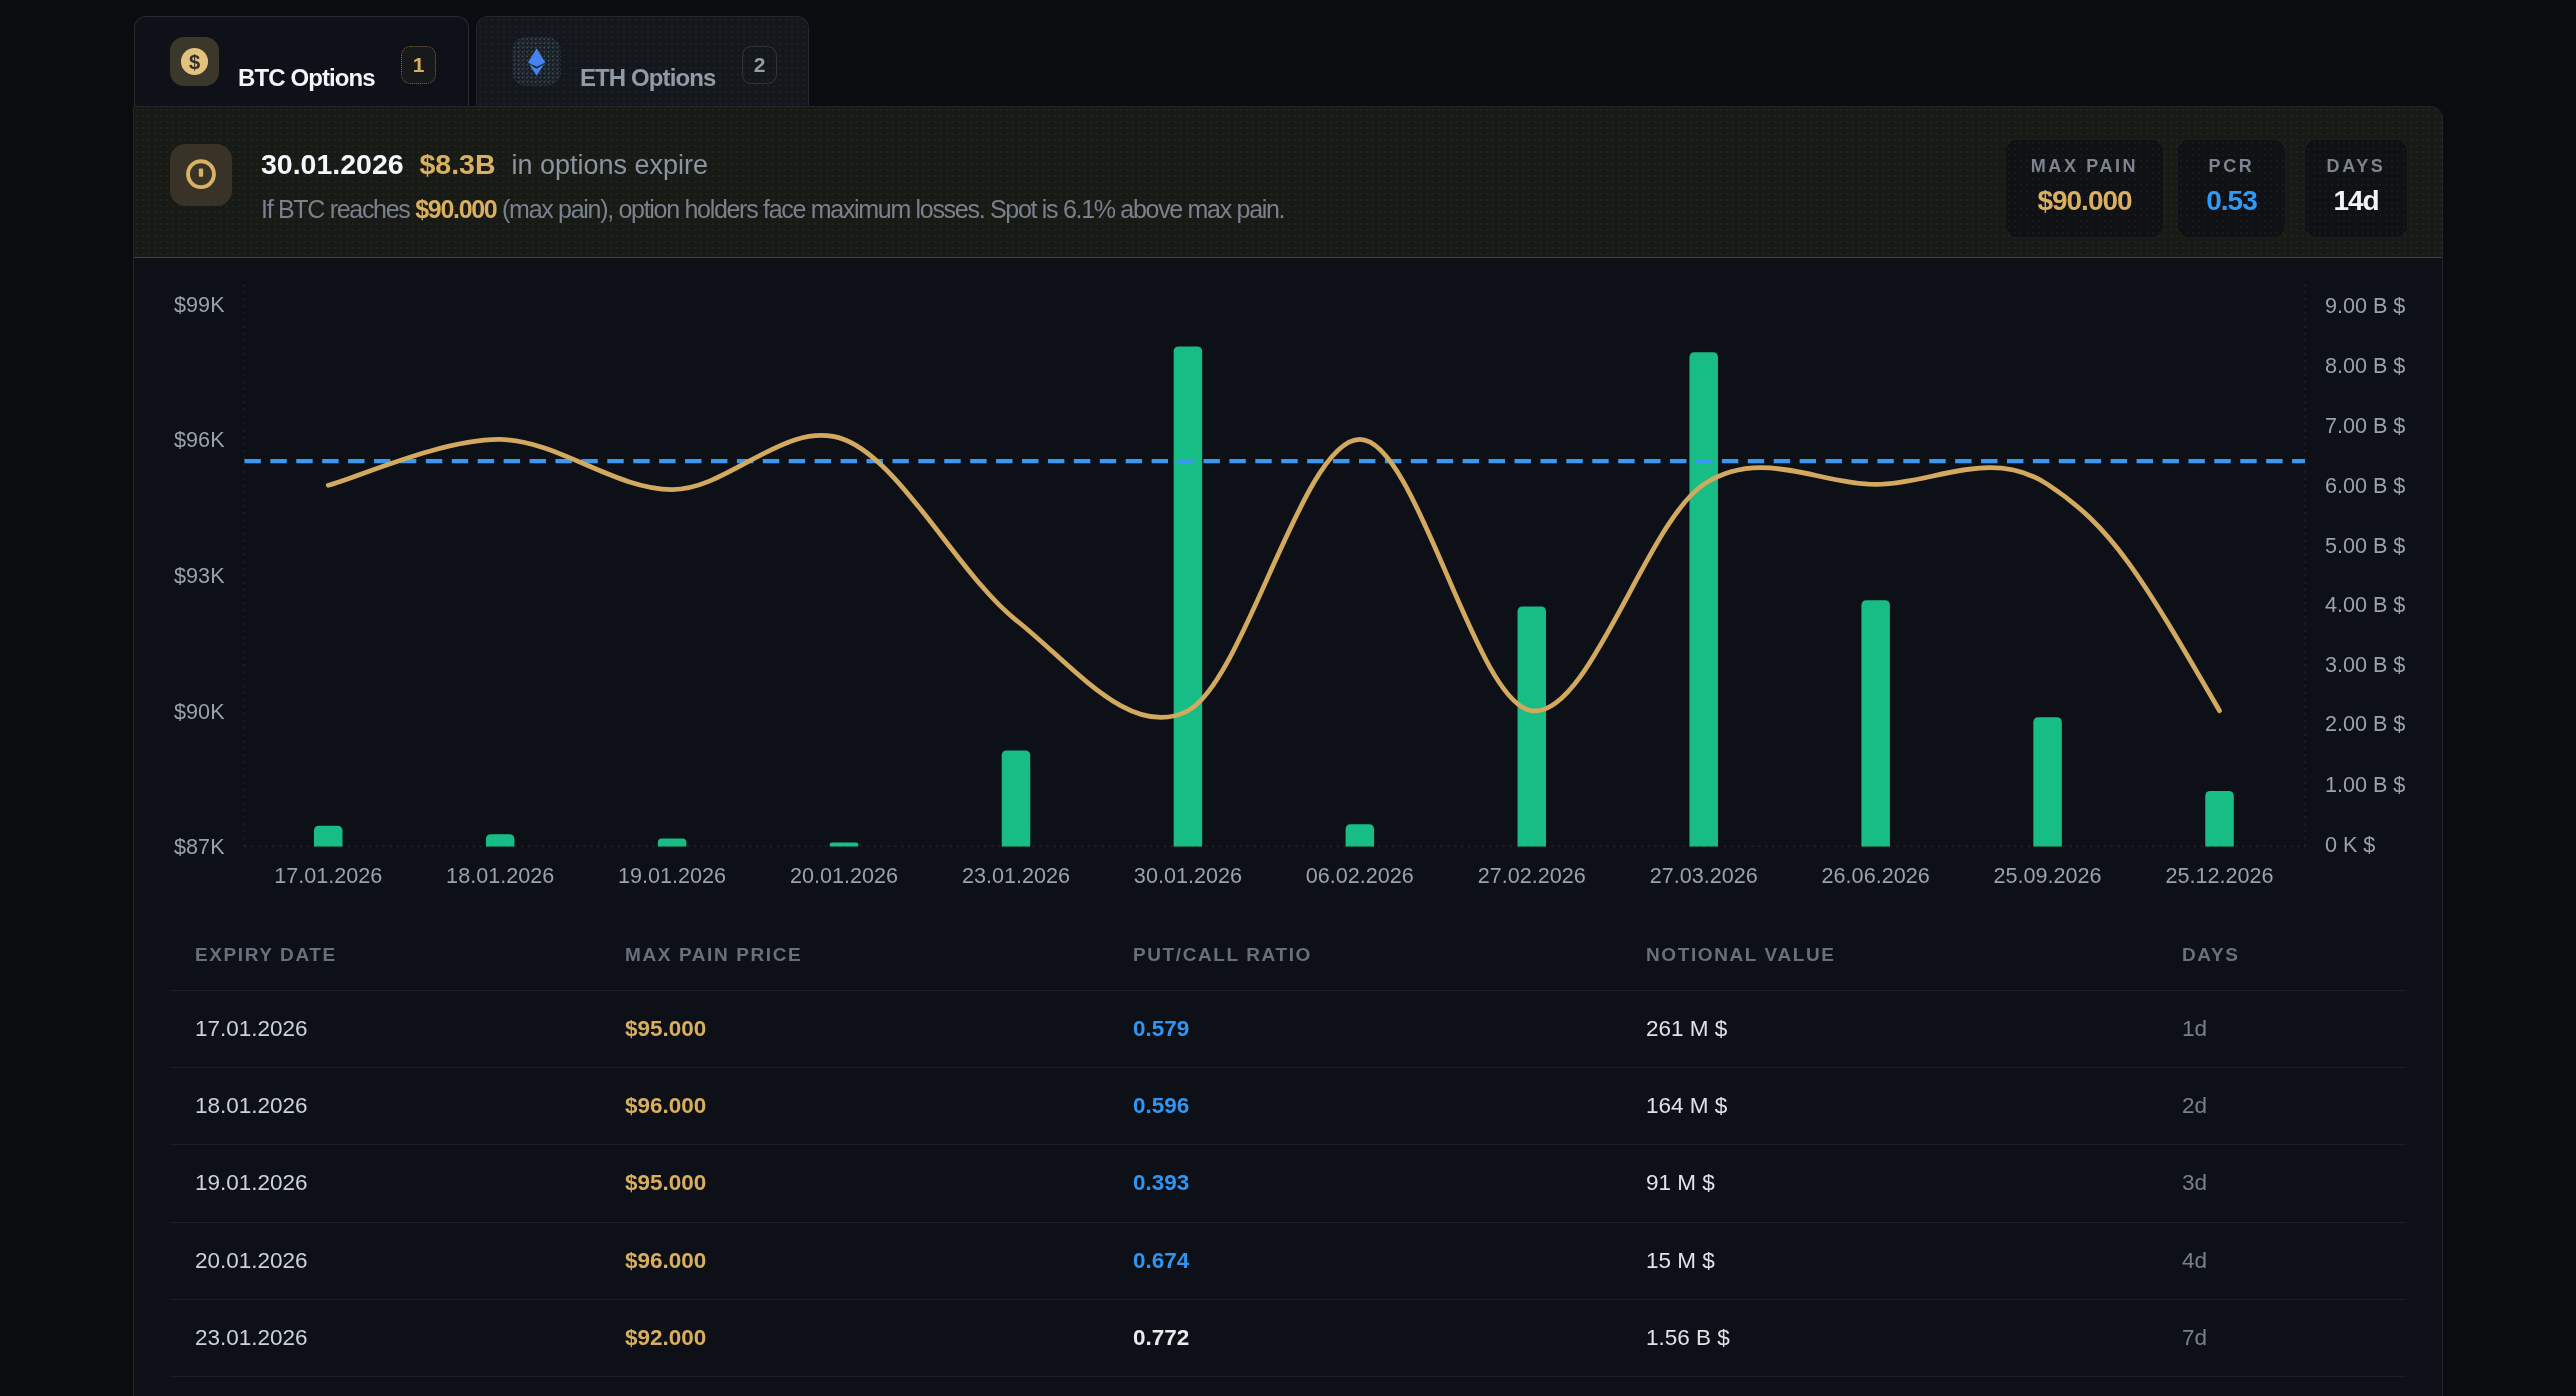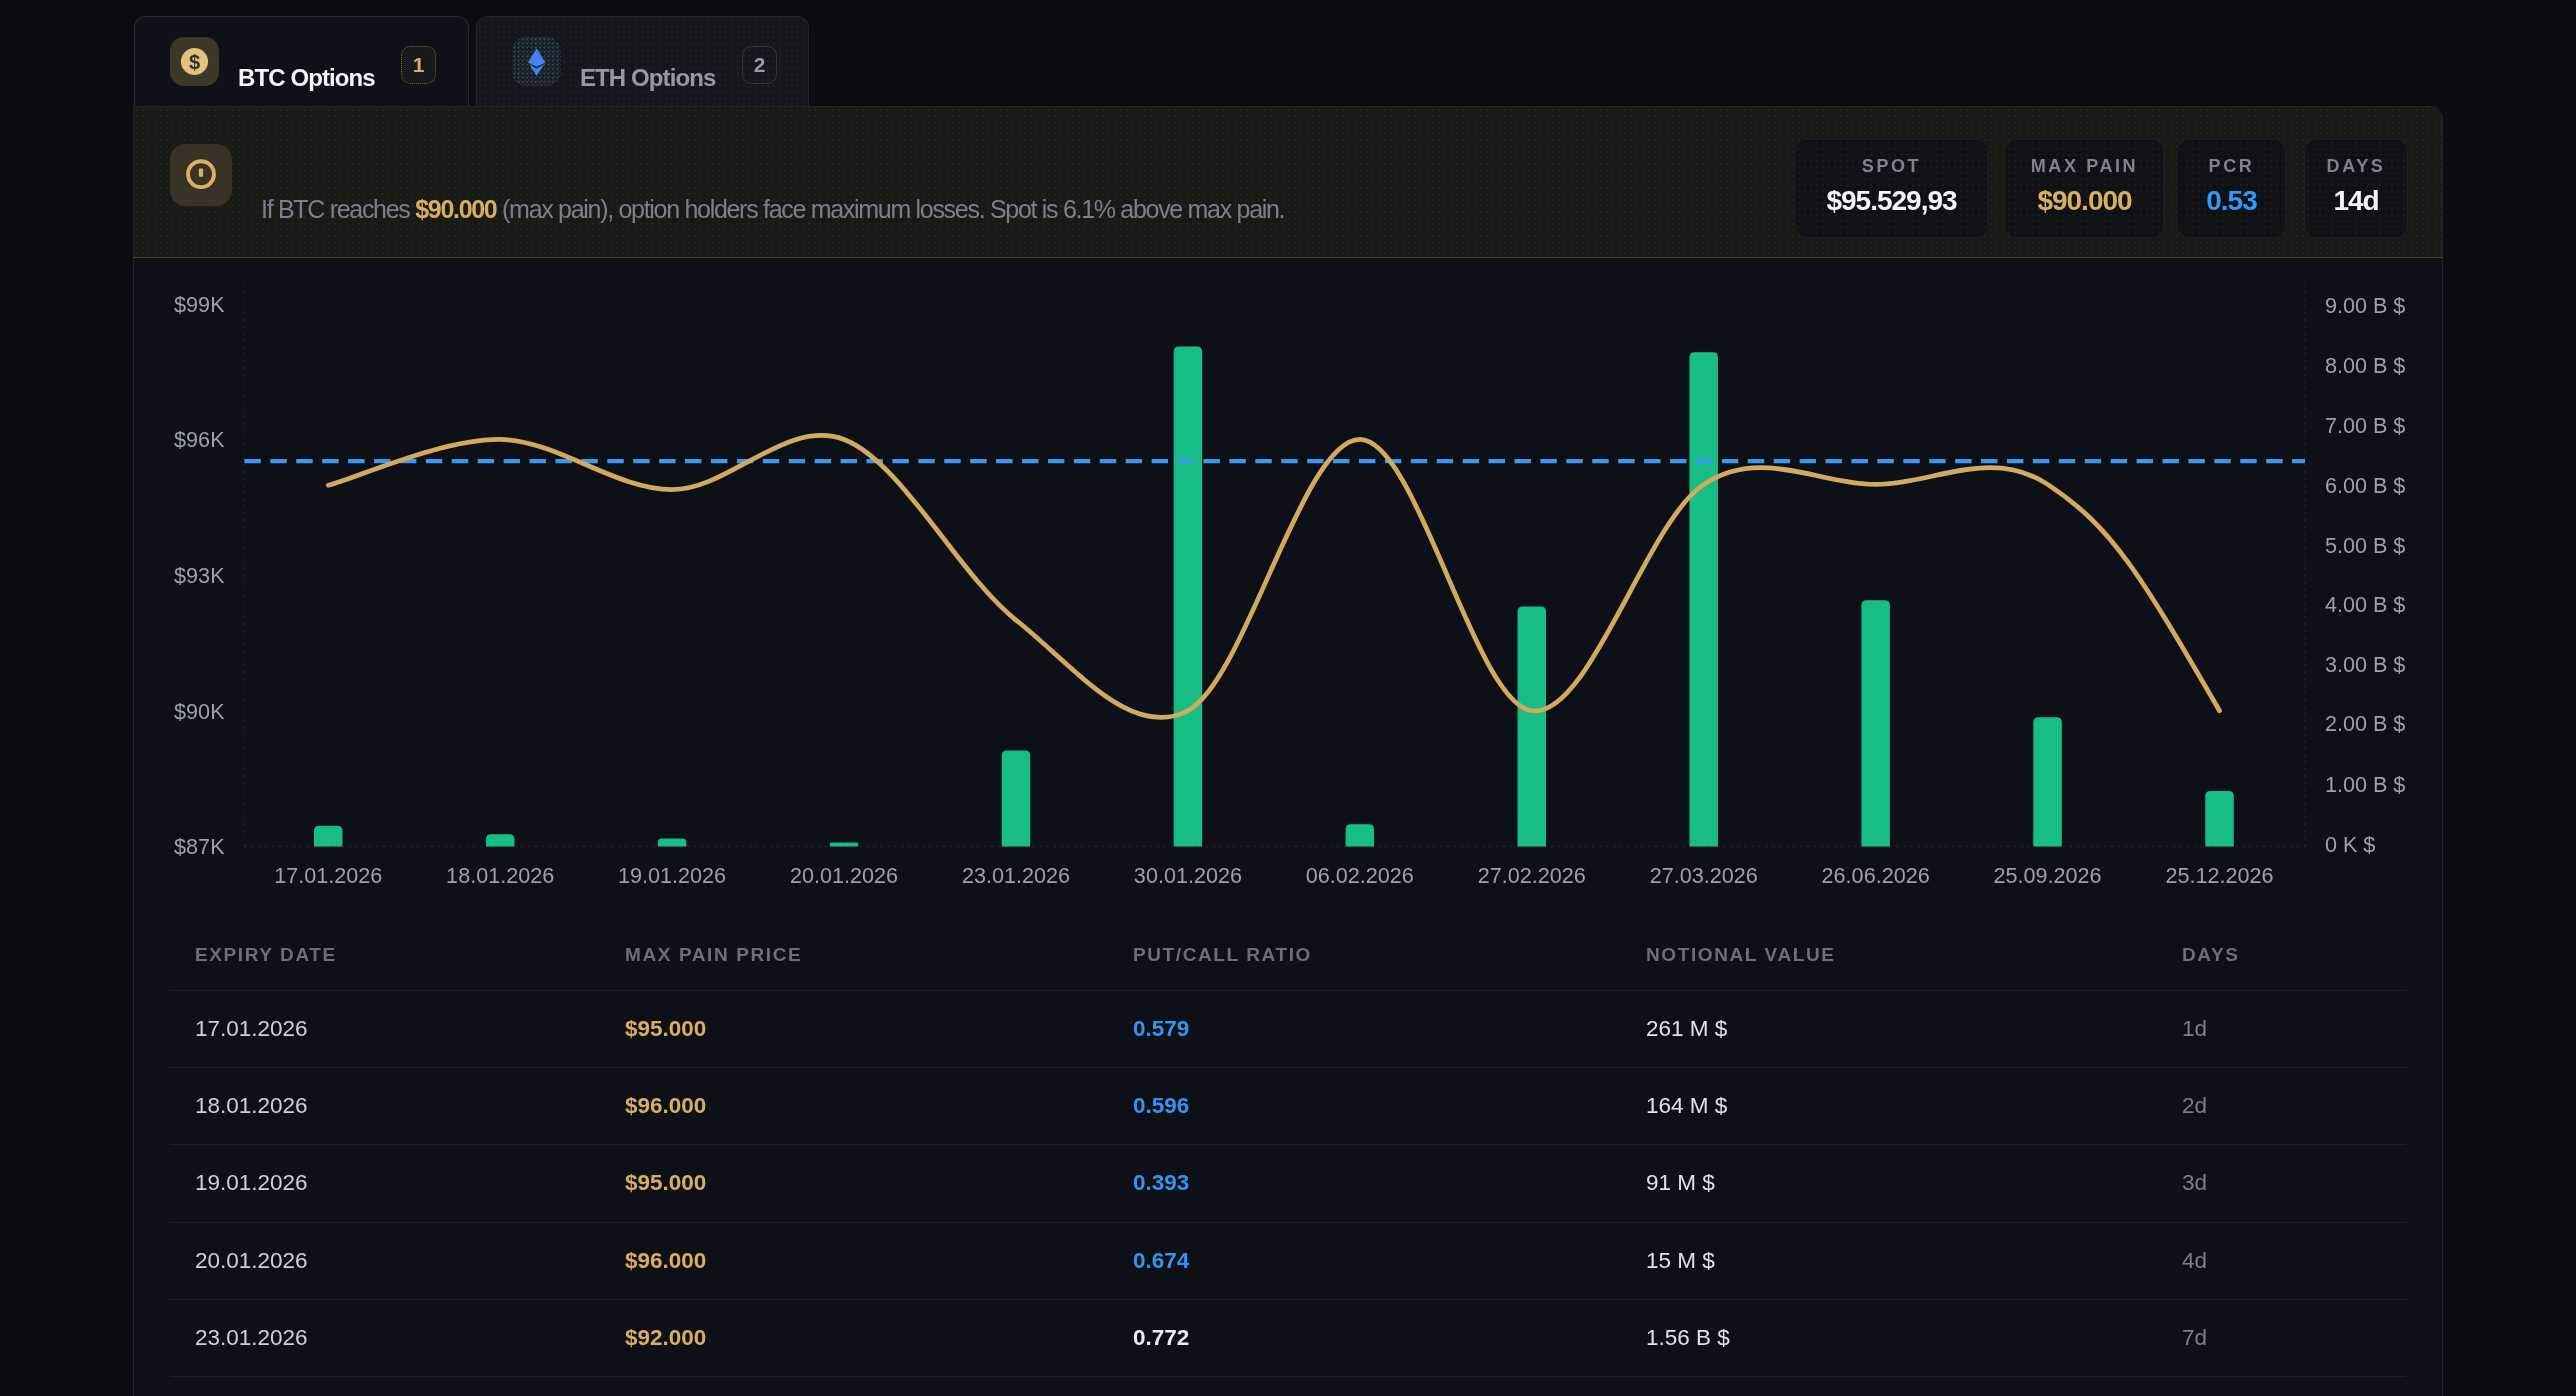--- a/index.html
+++ b/index.html
@@ -81,26 +81,23 @@
 </div>
 
 <div class="card">
   <div class="banner dots">
     <div class="bico">
       <svg width="38" height="38" viewBox="0 0 44 44">
         <circle cx="22" cy="21" r="15" fill="none" stroke="#d9b164" stroke-width="4.5"></circle>
         <rect x="19.5" y="14.5" width="5" height="9.5" rx="1" fill="#d9b164"></rect>
       </svg>
     </div>
+    <div class="btitle"><b>30.01.2026</b>&nbsp;&nbsp;<span class="gold">$8.3B</span>&nbsp;&nbsp;<span class="rest">in options expire</span></div>
     <div class="bdesc">If BTC reaches <span class="gold">$90.000</span> (max pain), option holders face maximum losses. Spot is 6.1% above max pain.</div>
 
-    <div class="scard dots" style="left:1661px; width:193px;">
-      <div class="slabel">SPOT</div>
-        <div class="sval">$95.529,93</div>
-    </div>
     <div class="scard dots" style="left:1871px; width:159px;">
       <div class="slabel">MAX PAIN</div>
         <div class="sval gold">$90.000</div>
     </div>
     <div class="scard dots" style="left:2043px; width:109px;">
       <div class="slabel">PCR</div>
         <div class="sval blue">0.53</div>
     </div>
     <div class="scard dots" style="left:2170px; width:104px;">
       <div class="slabel">DAYS</div>

